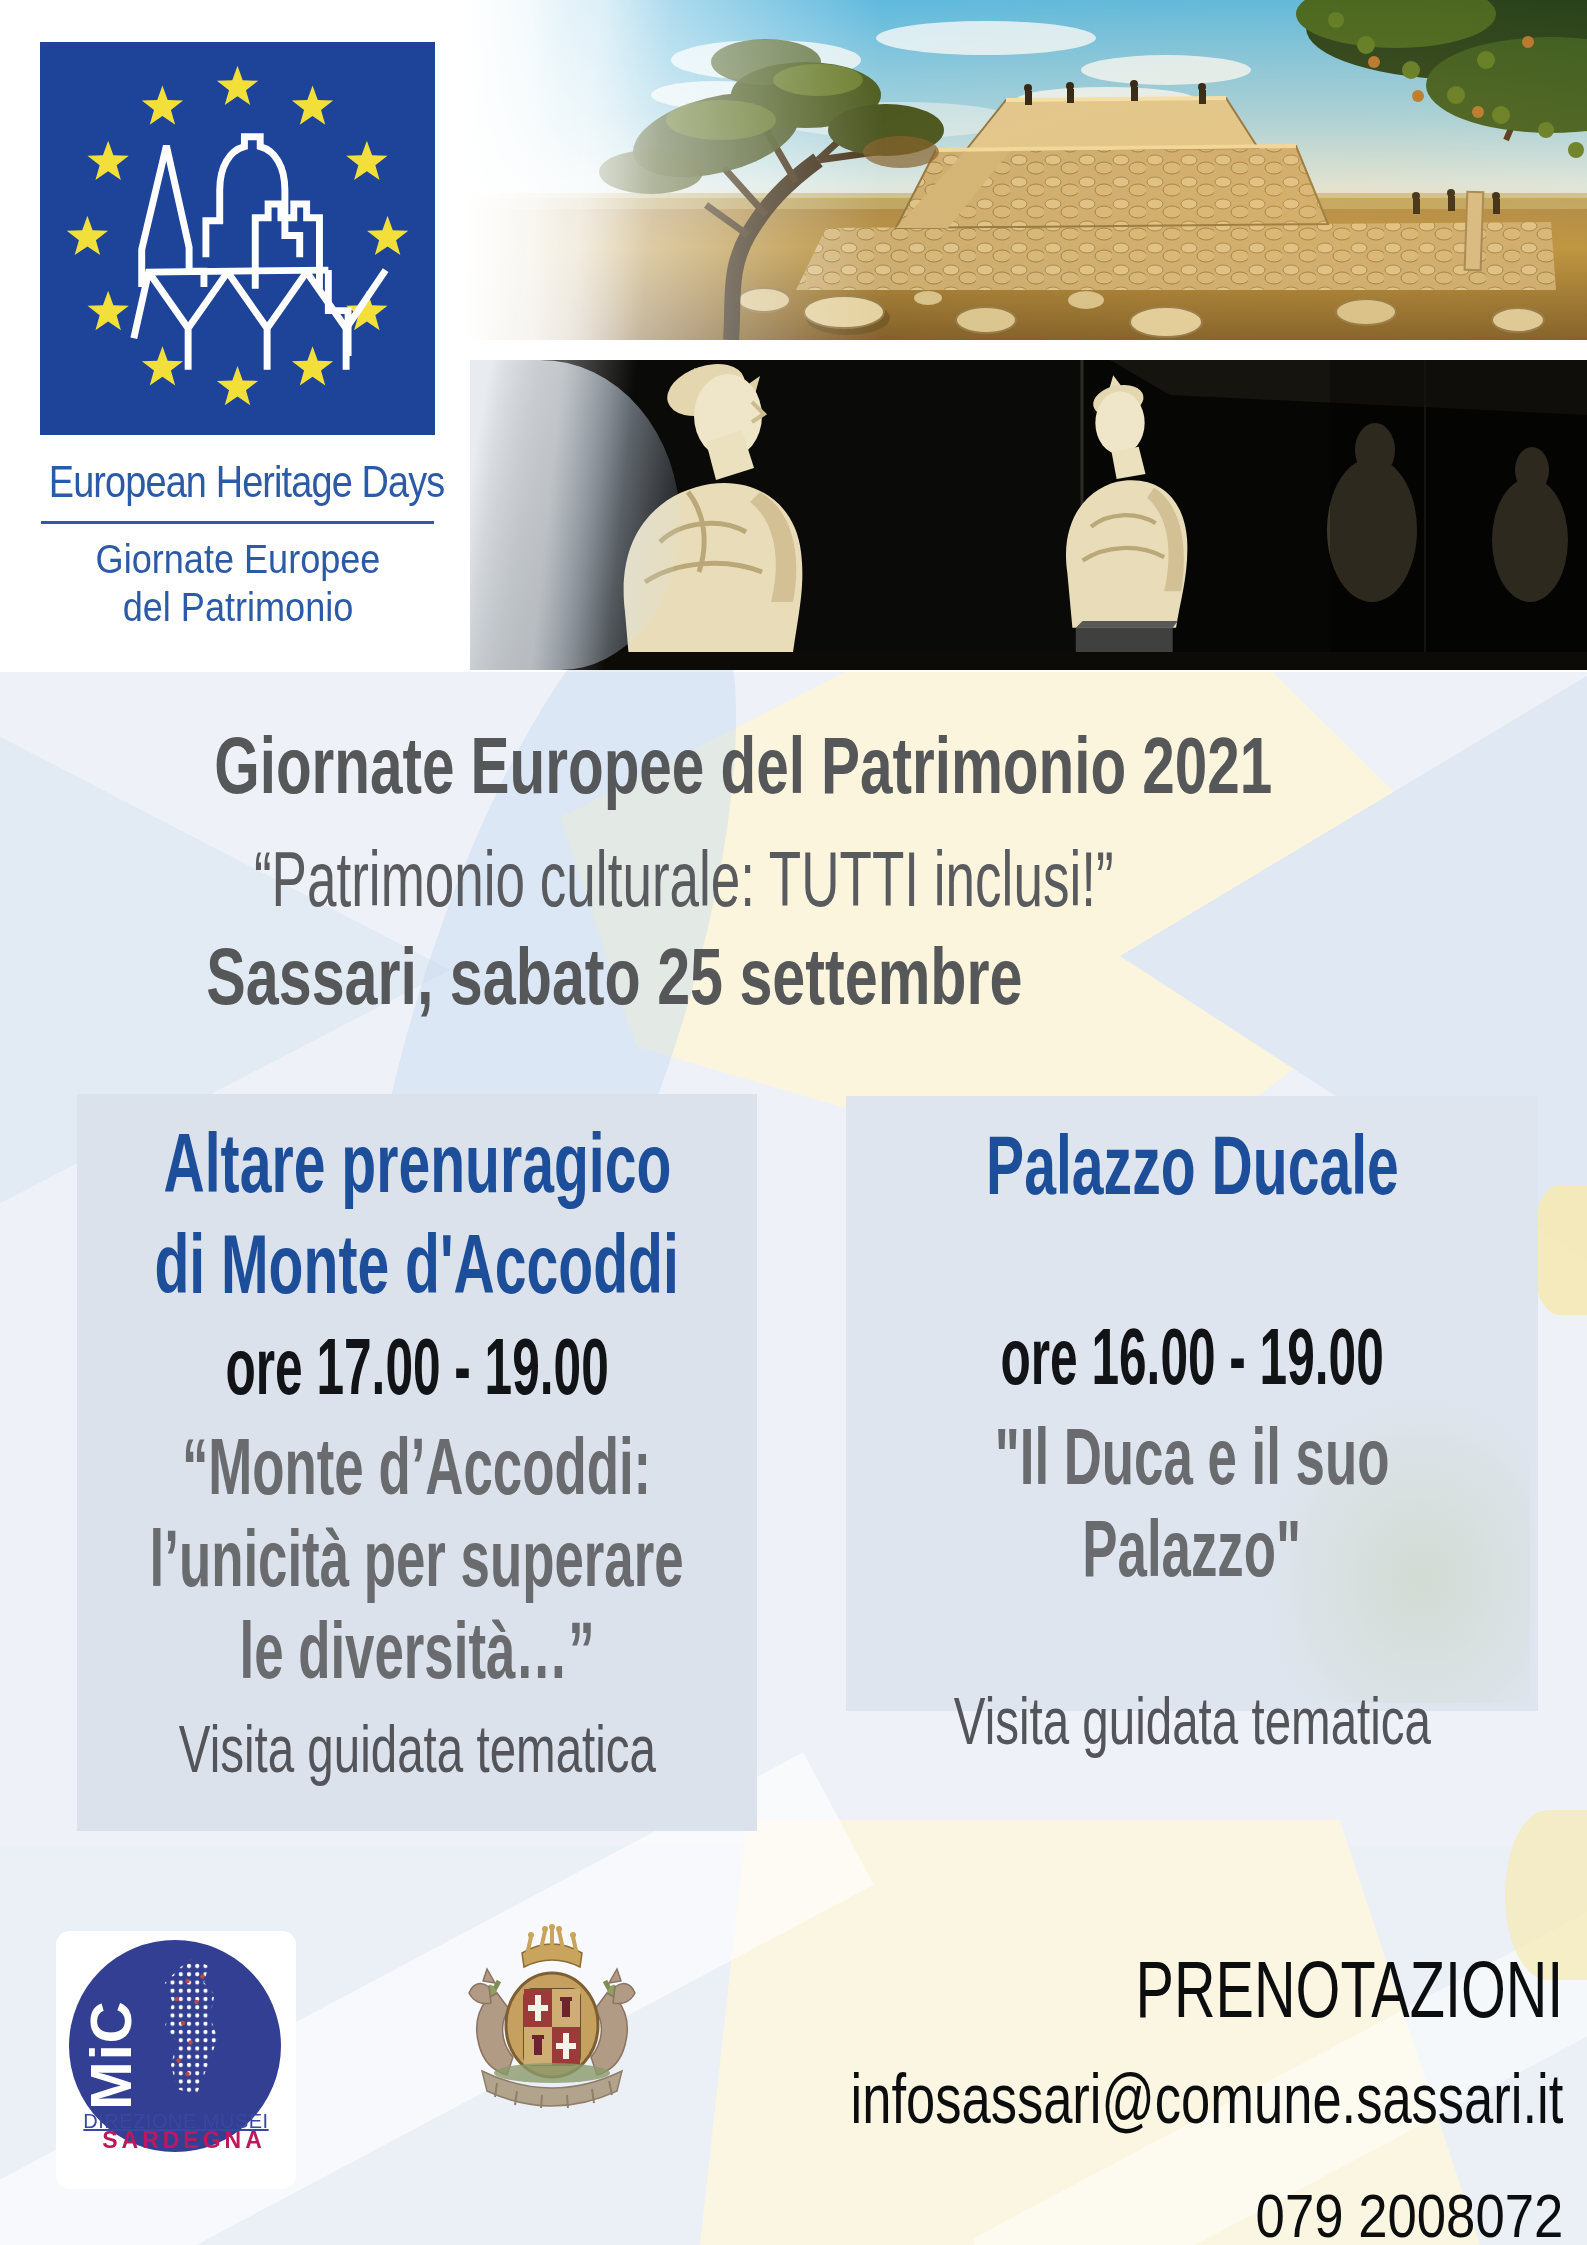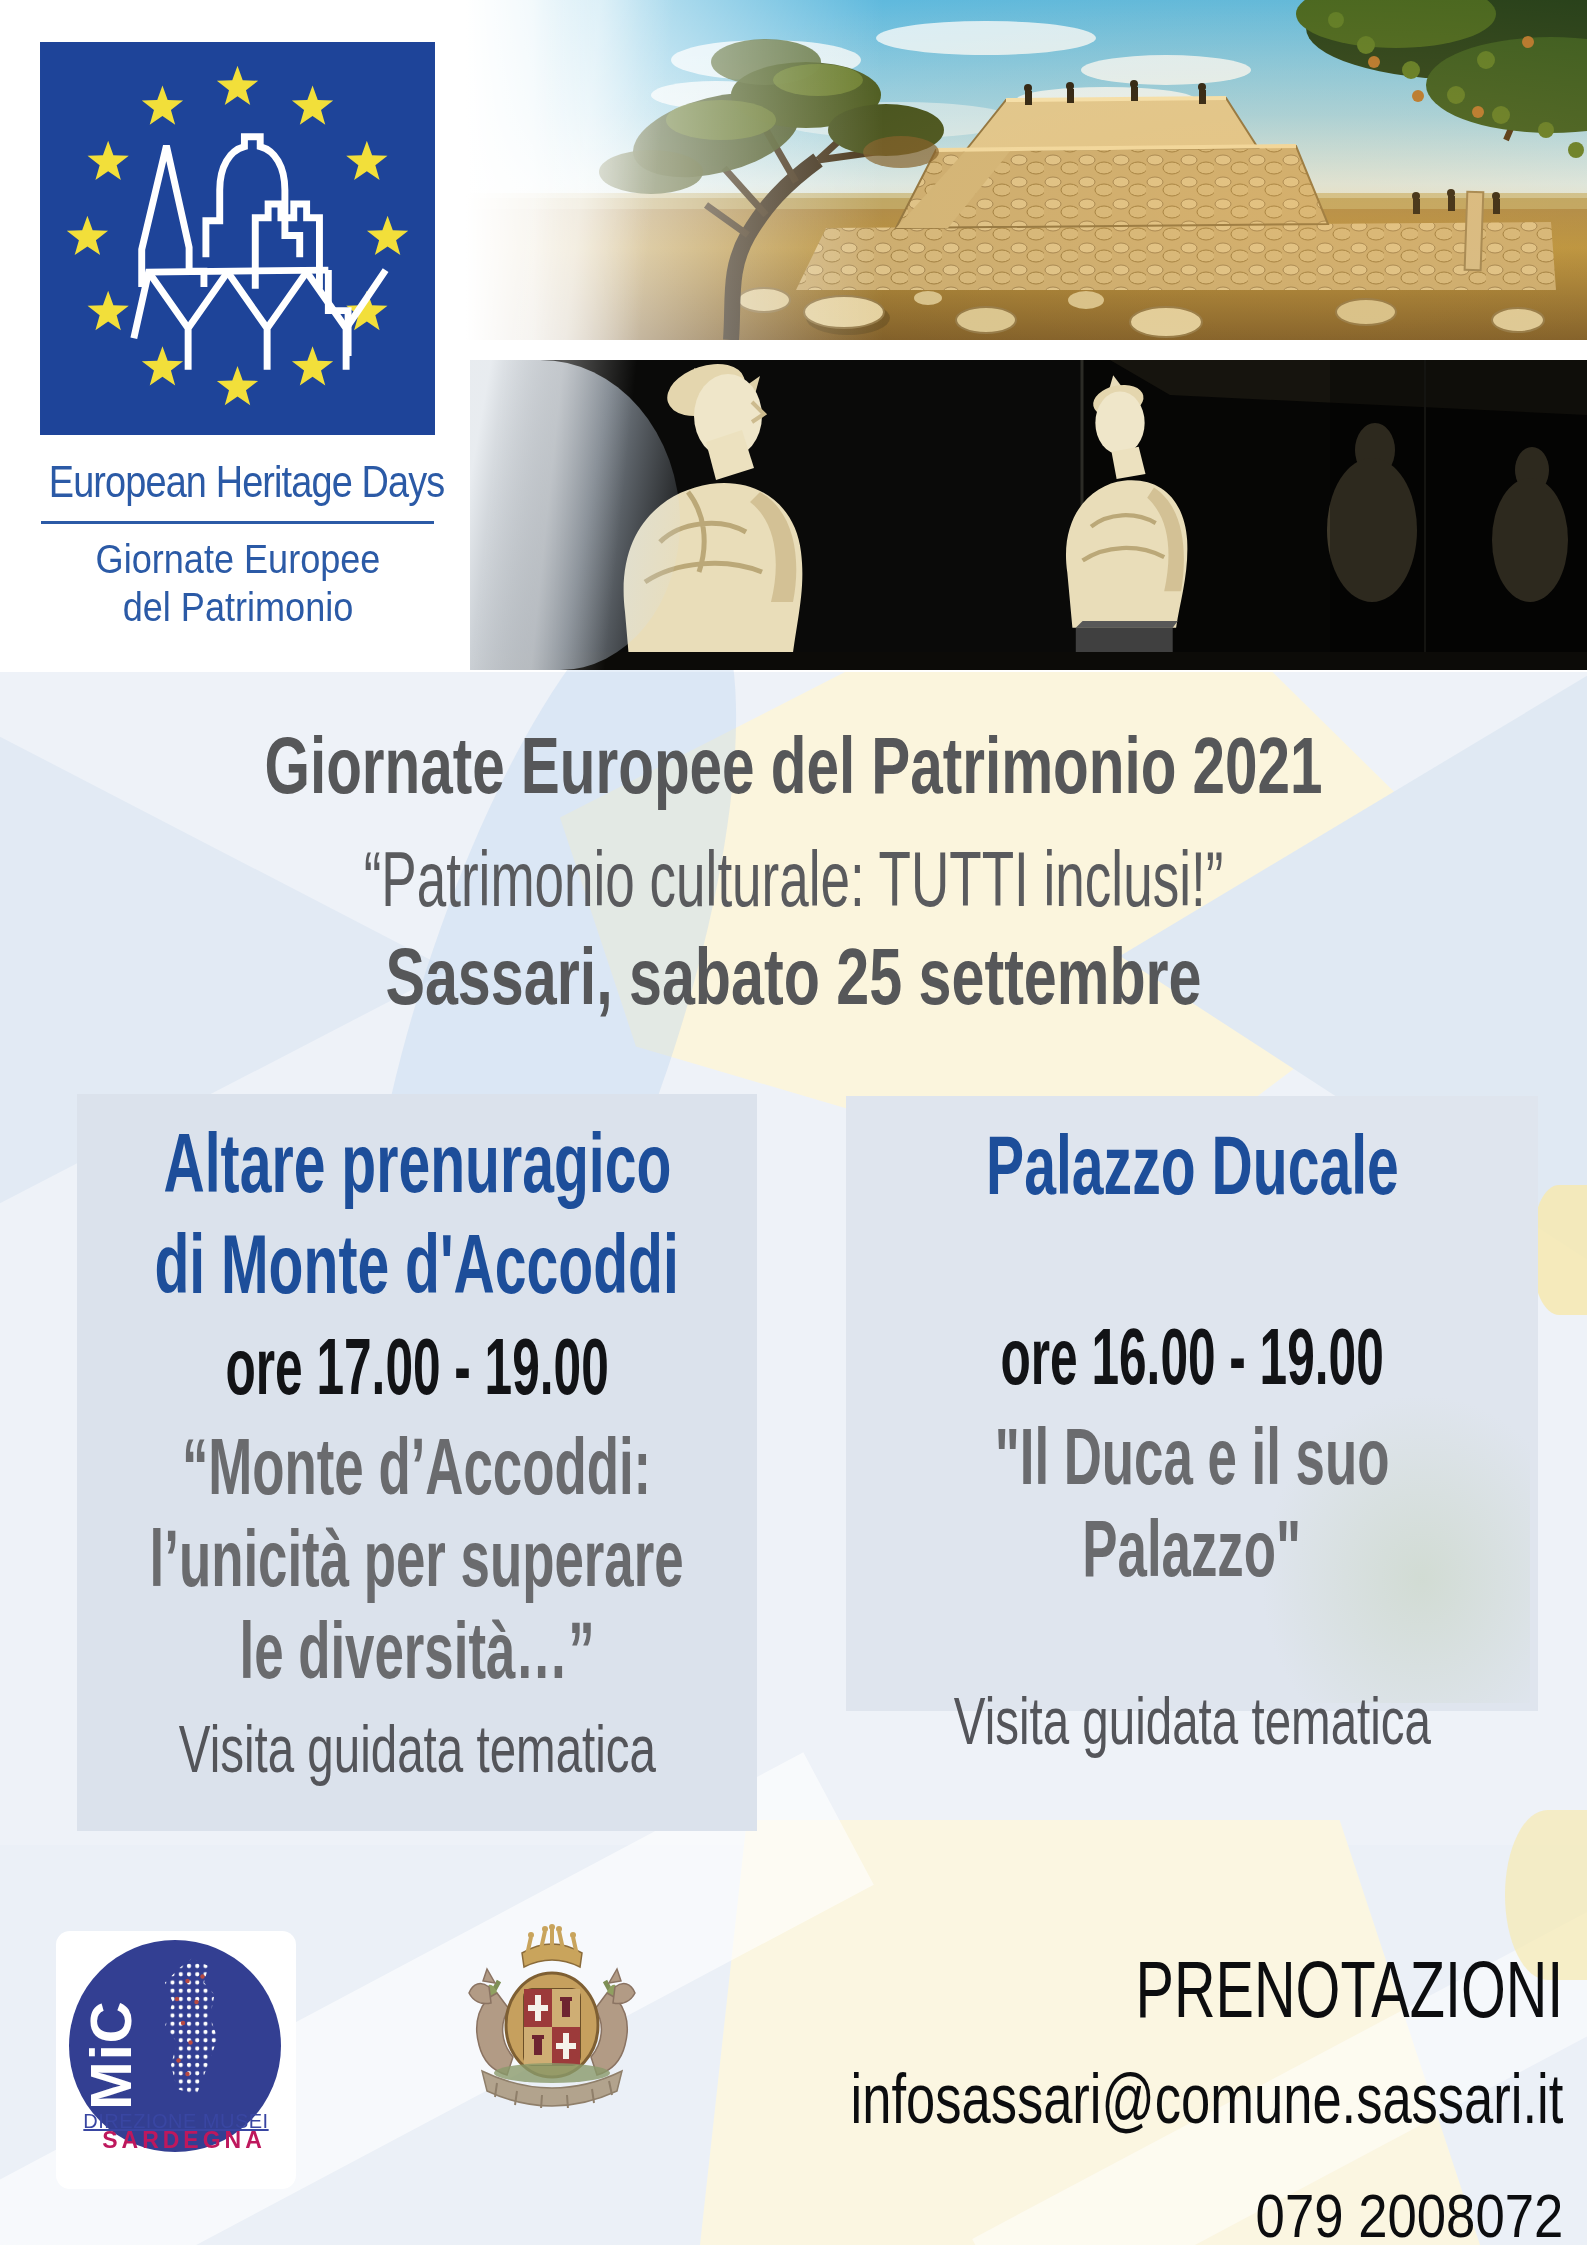--- a/index.html
+++ b/index.html
@@ -43,21 +43,21 @@
   
   #ehd{left:40px;top:42px;width:395px;z-index:3;}
   #ehd svg{display:block;}
   .ehd-title{margin-top:22px;width:440px;margin-left:-22px;text-align:center;font-size:44px;
     color:#2b5aa6;white-space:nowrap;transform:scaleX(.86);letter-spacing:-1px;}
   .ehd-divider{width:393px;height:3px;background:#2b5aa6;margin:14px 0 0 1px;}
   .ehd-sub{width:440px;margin-left:-22px;text-align:center;font-size:41px;color:#2b5aa6;
     transform:scaleX(.88);line-height:1.16;white-space:nowrap;}
   .ehd-sub.first{margin-top:12px;}
   
-  #header{left:0;right:0;top:726px;text-align:center;z-index:3;color:#565759;}
+  #header{left:0;right:0;top:726px;z-index:3;color:#565759;}
   #header div{white-space:nowrap;}
   .h1{font-size:80px;font-weight:bold;line-height:80px;transform:scaleX(.73);}
   .h2{font-size:78px;font-weight:400;line-height:80px;margin-top:33px;transform:scaleX(.68);color:#5a5b5e;}
   .h3{font-size:80px;font-weight:bold;line-height:80px;margin-top:18px;transform:scaleX(.74);}
   
   .panel{position:absolute;display:flex;flex-direction:column;align-items:center;z-index:3;
     padding-top:19px;box-sizing:border-box;}
   #panel-left{left:77px;top:1094px;width:680px;height:737px;background:#dbe2ec;}
   #panel-right{left:846px;top:1096px;width:692px;height:615px;background:#dfe5ee;}
   .panel div{white-space:nowrap;}

